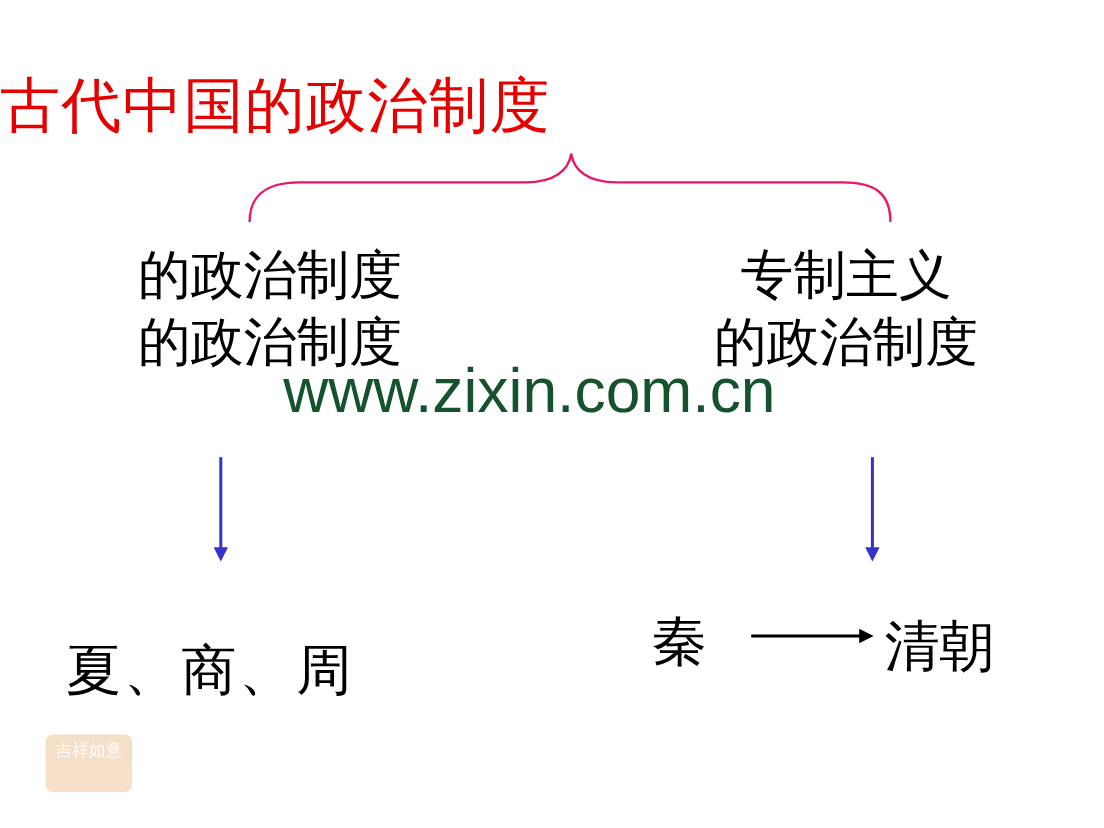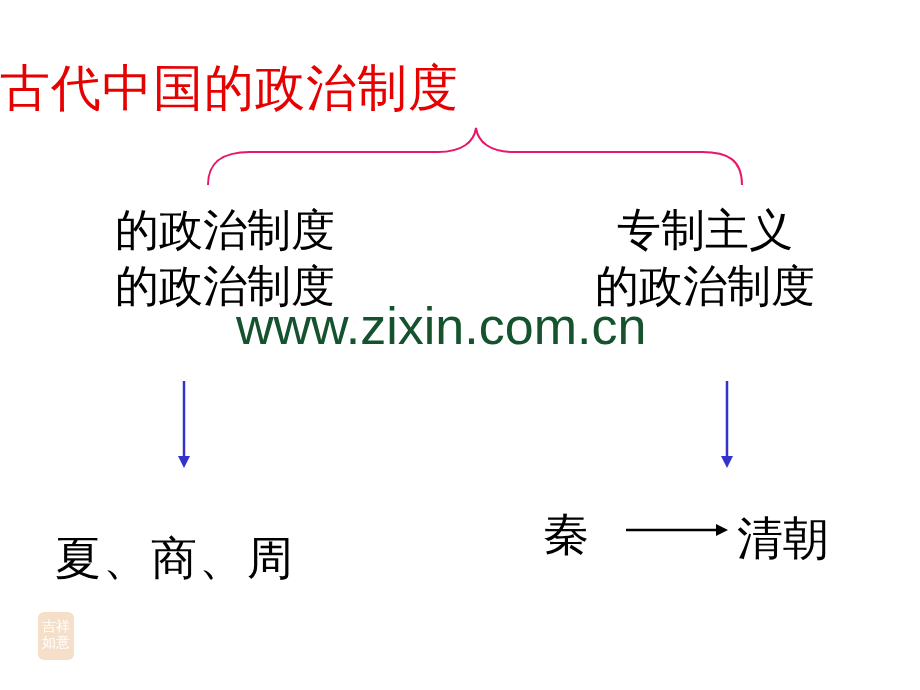--- a/index.html
+++ b/index.html
@@ -11,21 +11,21 @@
   .branch { text-align: center; font-size: 44px; line-height: 56px; color: #000; }
   .left-branch { left: 60px; width: 330px; top: 202px; }
   .right-branch { left: 555px; width: 300px; top: 202px; }
   .result { font-size: 46px; line-height: 60px; color: #000; }
   .res-left { left: 55px; top: 504px; letter-spacing: 2px; margin-top: 24px; }
   .res-qin { left: 543px; top: 504px; }
   .res-qing { left: 737px; top: 508px; }
   .watermark { left: 236px; top: 296px; font-family: "Liberation Sans", sans-serif; font-size: 52px;
                color: #14532d; letter-spacing: 0px; line-height: 60px; }
   svg.overlay { position: absolute; left: 0; top: 0; }
-  .seal { left: 38px; top: 612px; width: 36px; height: 48px; background: #f6dcc4; border-radius: 6px;
+  .seal { left: 38px; top: 612px; width: 72px; height: 48px; background: #f6dcc4; border-radius: 6px;
           color: #ffffff; font-size: 14px; line-height: 16px; text-align: center; padding-top: 6px; box-sizing: border-box; opacity: 0.9; }
 </style>
 </head>
 <body>
 
 <div class="abs title">古代中国的政治制度</div>
 
 <svg class="overlay" width="920" height="690">
   <path d="M 208 185 C 208 160, 225 152, 250 152 L 438 152 C 462 152, 474 142, 476 128 C 478 142, 490 152, 514 152 L 702 152 C 728 152, 742 160, 742 185" fill="none" stroke="#e8176a" stroke-width="2"></path>
   <g>

